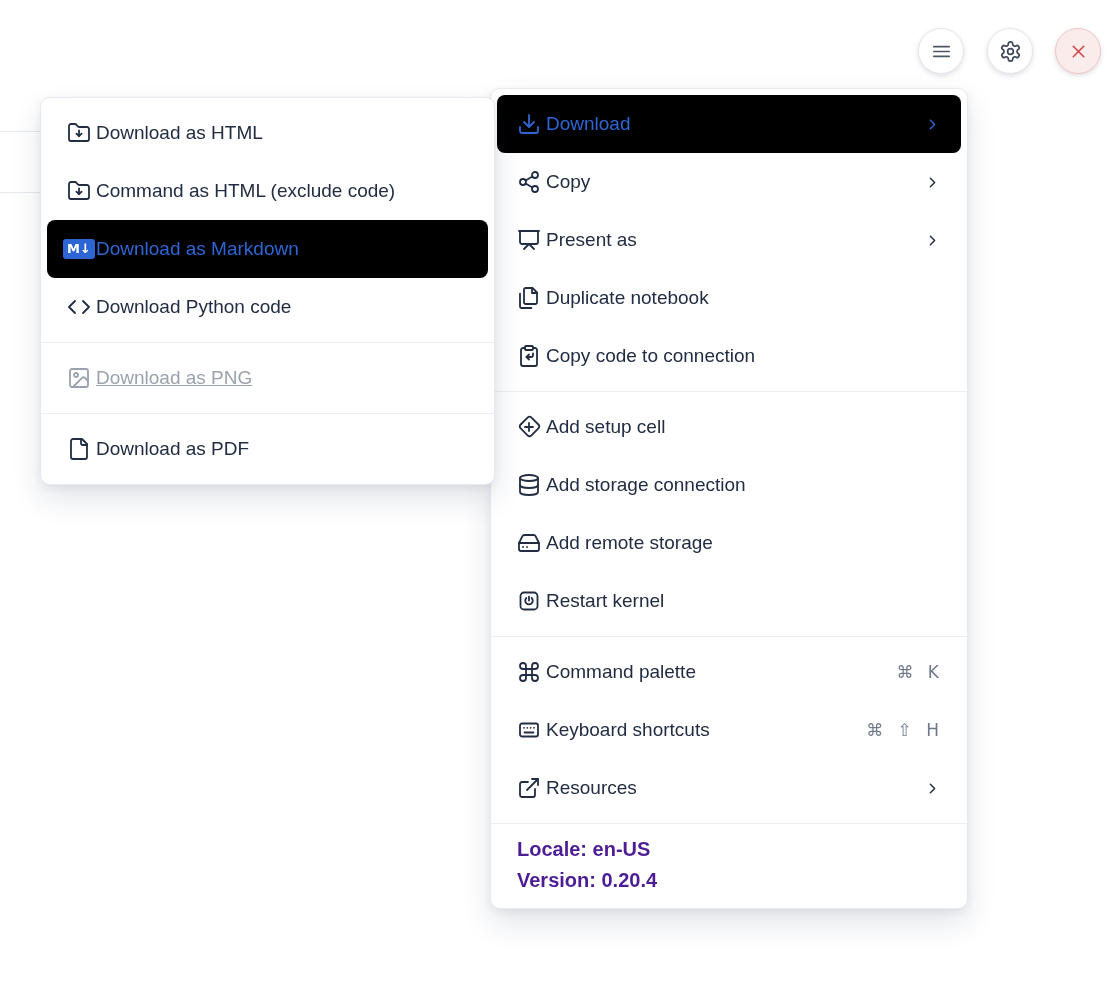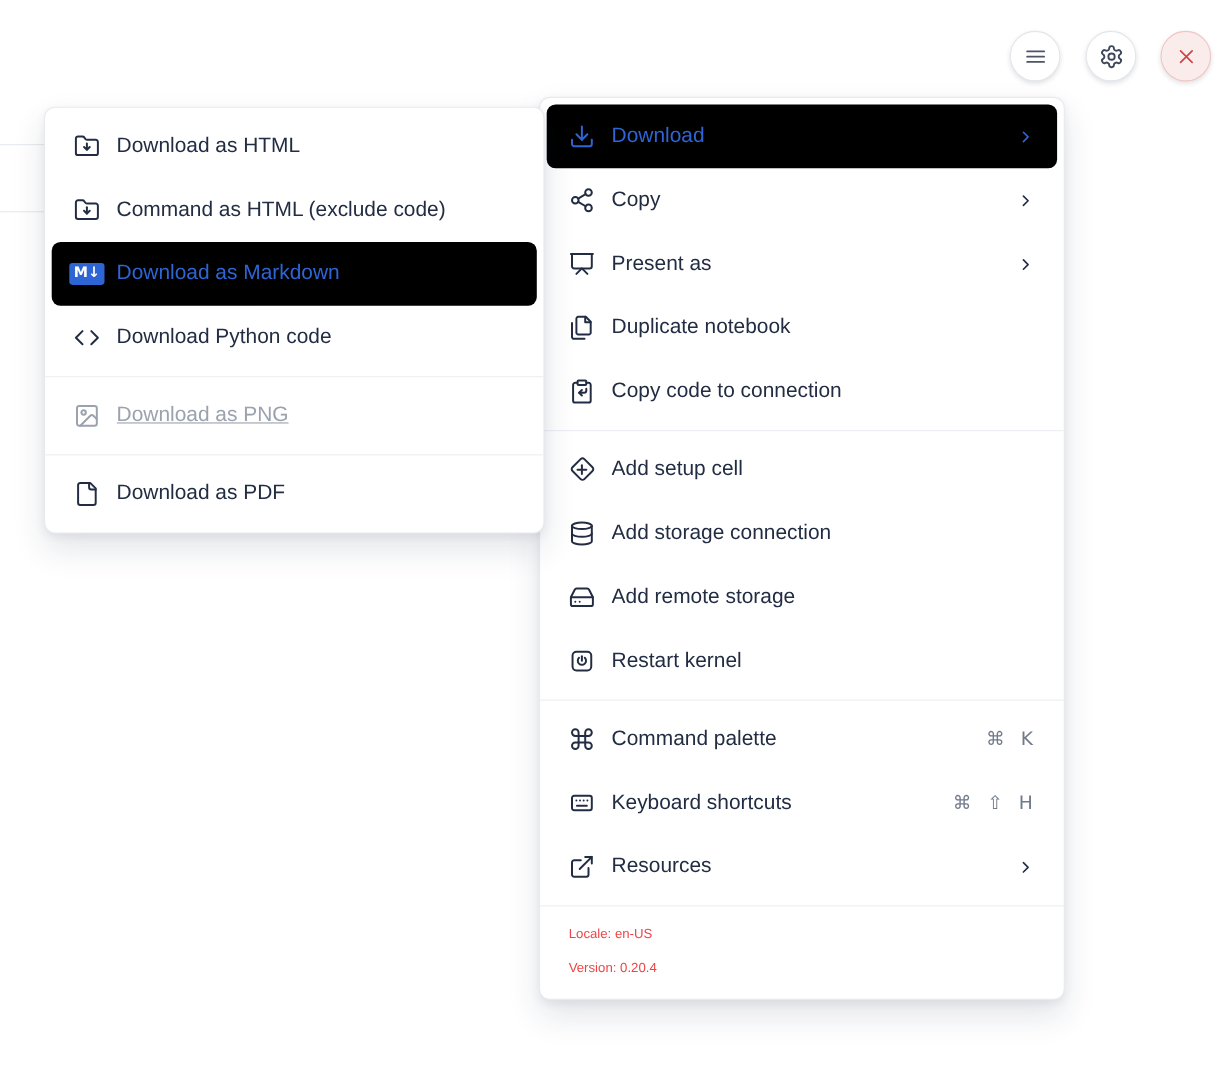--- a/index.html
+++ b/index.html
@@ -33,21 +33,21 @@
   .menu {
     position:absolute; background:#fff; box-sizing:border-box;
     border:1px solid #e8eaef; border-radius:10px;
     box-shadow:0 14px 30px rgba(28,40,70,.12), 0 3px 8px rgba(28,40,70,.07);
     color:#222d43;
   }
   .menu-group { padding:6px; }
   .menu-group:not(:first-child) { border-top:1px solid #eceef3; }
 
   .menu-item {
-    height:58px; display:flex; align-items:center; gap:15px;
+    height:58px; display:flex; align-items:center; gap:5px;
     padding:0 20px; border-radius:8px; cursor:pointer;
     font-size:19px; color:#222d43; white-space:nowrap;
   }
   .mi-icon { width:24px; height:24px; flex:0 0 24px; display:flex; align-items:center; justify-content:center; color:inherit; }
   .mi-label { flex:1 1 auto; overflow:hidden; }
   .mi-chevron { width:17px; height:17px; display:flex; align-items:center; color:#222d43; }
   .mi-chevron svg.ic { stroke-width:2.1; }
   .mi-shortcut {
     color:#707a8a; font-size:17px;
     font-family:"DejaVu Sans",sans-serif;
@@ -60,21 +60,21 @@
 
   .md-badge {
     background:#2e65d4; color:#fff; border-radius:3px;
     font-family:"DejaVu Sans",sans-serif; font-weight:bold;
     font-size:13px; line-height:1; padding:3px 4px 4px; letter-spacing:0;
   }
 
   .menu-footer {
     border-top:1px solid #eceef3;
     padding:10px 26px 12px;
-    color:#ef4444; font-size:12px; line-height:31px;
+    color:#4c1d95; font-size:20px; line-height:31px;font-weight:bold;
   }
 
   #download-submenu { left:40px; top:97px; width:455px; z-index:50; }
   #main-menu { left:490px; top:88px; width:478px; min-height:818px; z-index:40; }
 </style>
 </head>
 <body>
 
 <div class="bg-line one"></div>
 <div class="bg-line two"></div>

